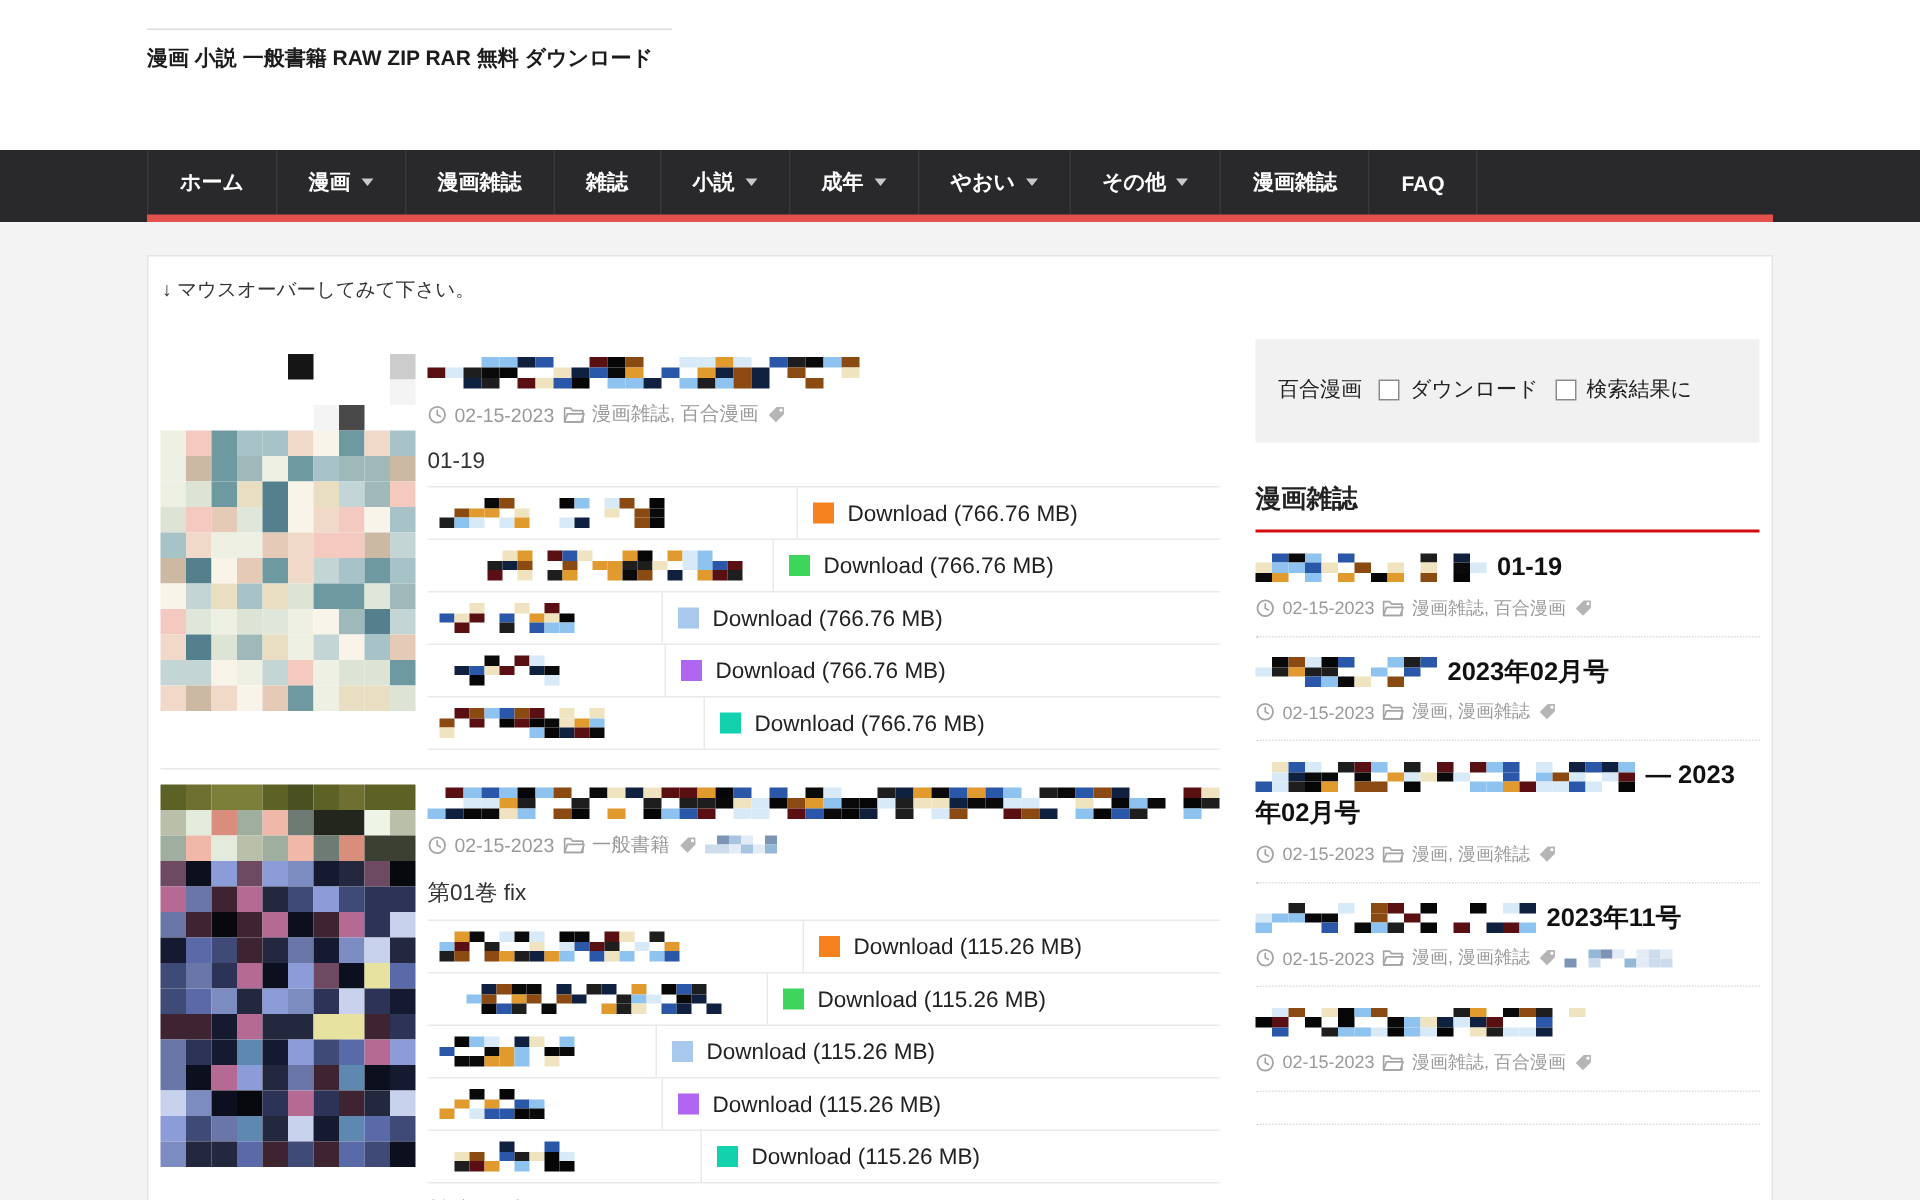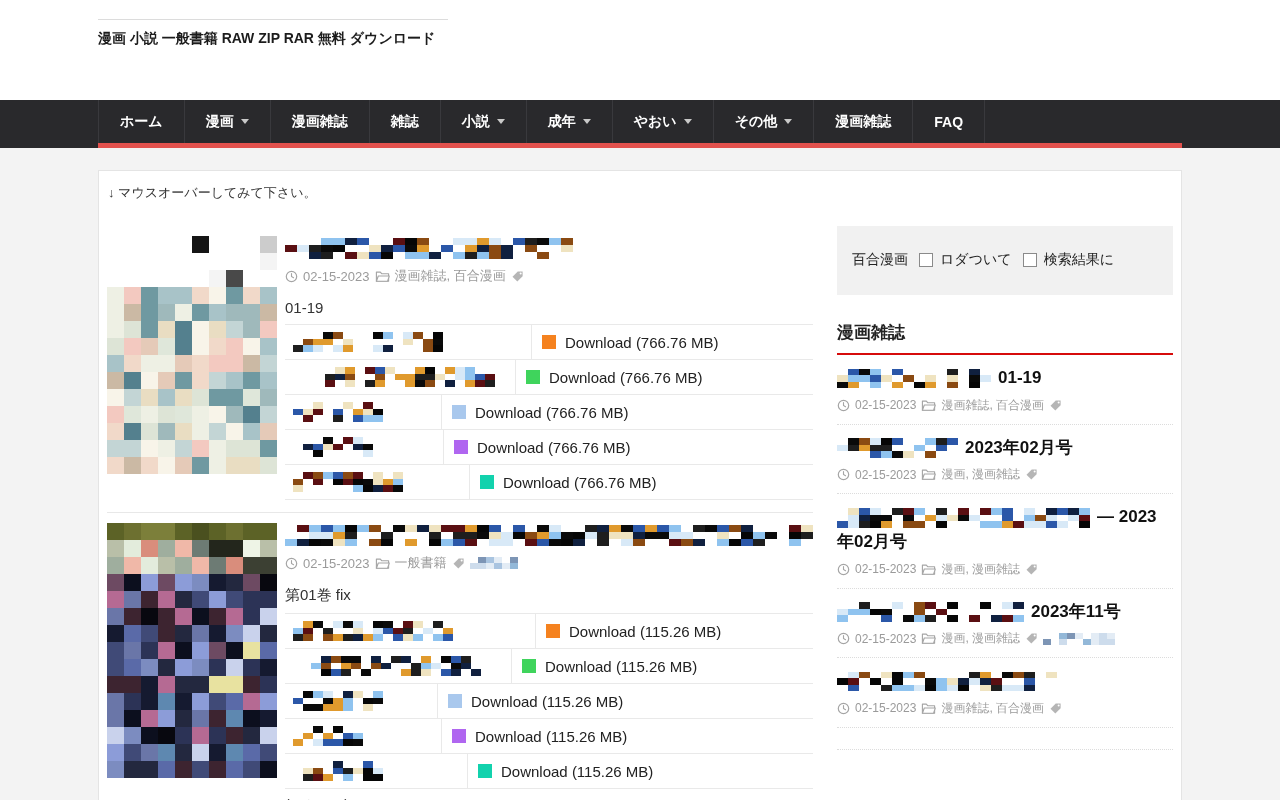--- a/index.html
+++ b/index.html
@@ -269,21 +269,21 @@
               </div>
             </div><div class="more-link">(さらに...)</div></div>
         </div>
       </div>
 
     <div class="sidebar">
       <div class="search-panel">
         <div class="filter-row">
           <span>百合漫画</span>
           <input type="checkbox" class="cbx" style="">
-          <span>ロダついて</span>
+          <span>ダウンロード</span>
           <input type="checkbox" class="cbx" style="">
           <span>検索結果に</span>
         </div>
       </div>
       <div class="side-section-title">漫画雑誌</div>
       <div id="side-items">
           <div class="side-item">
             <div class="side-title"><span class="mosaic" style="width: 154px; height: 19.5px;"><span class="mcell" style="width: 11px; height: 6.5px; background: transparent;"></span><span class="mcell" style="width: 11px; height: 6.5px; background: rgb(43, 87, 168);"></span><span class="mcell" style="width: 11px; height: 6.5px; background: rgb(10, 10, 10);"></span><span class="mcell" style="width: 11px; height: 6.5px; background: rgb(143, 195, 239);"></span><span class="mcell" style="width: 11px; height: 6.5px; background: transparent;"></span><span class="mcell" style="width: 11px; height: 6.5px; background: rgb(43, 87, 168);"></span><span class="mcell" style="width: 11px; height: 6.5px; background: transparent;"></span><span class="mcell" style="width: 11px; height: 6.5px; background: transparent;"></span><span class="mcell" style="width: 11px; height: 6.5px; background: transparent;"></span><span class="mcell" style="width: 11px; height: 6.5px; background: transparent;"></span><span class="mcell" style="width: 11px; height: 6.5px; background: rgb(30, 30, 30);"></span><span class="mcell" style="width: 11px; height: 6.5px; background: transparent;"></span><span class="mcell" style="width: 11px; height: 6.5px; background: rgb(16, 32, 63);"></span><span class="mcell" style="width: 11px; height: 6.5px; background: transparent;"></span><span class="mcell" style="width: 11px; height: 6.5px; background: rgb(239, 227, 192);"></span><span class="mcell" style="width: 11px; height: 6.5px; background: rgb(143, 195, 239);"></span><span class="mcell" style="width: 11px; height: 6.5px; background: rgb(143, 195, 239);"></span><span class="mcell" style="width: 11px; height: 6.5px; background: rgb(43, 87, 168);"></span><span class="mcell" style="width: 11px; height: 6.5px; background: rgb(239, 227, 192);"></span><span class="mcell" style="width: 11px; height: 6.5px; background: transparent;"></span><span class="mcell" style="width: 11px; height: 6.5px; background: rgb(138, 74, 18);"></span><span class="mcell" style="width: 11px; height: 6.5px; background: transparent;"></span><span class="mcell" style="width: 11px; height: 6.5px; background: rgb(239, 227, 192);"></span><span class="mcell" style="width: 11px; height: 6.5px; background: transparent;"></span><span class="mcell" style="width: 11px; height: 6.5px; background: rgb(239, 227, 192);"></span><span class="mcell" style="width: 11px; height: 6.5px; background: transparent;"></span><span class="mcell" style="width: 11px; height: 6.5px; background: rgb(10, 10, 10);"></span><span class="mcell" style="width: 11px; height: 6.5px; background: rgb(216, 233, 247);"></span><span class="mcell" style="width: 11px; height: 6.5px; background: rgb(10, 10, 10);"></span><span class="mcell" style="width: 11px; height: 6.5px; background: rgb(224, 154, 45);"></span><span class="mcell" style="width: 11px; height: 6.5px; background: transparent;"></span><span class="mcell" style="width: 11px; height: 6.5px; background: rgb(143, 195, 239);"></span><span class="mcell" style="width: 11px; height: 6.5px; background: transparent;"></span><span class="mcell" style="width: 11px; height: 6.5px; background: rgb(224, 154, 45);"></span><span class="mcell" style="width: 11px; height: 6.5px; background: transparent;"></span><span class="mcell" style="width: 11px; height: 6.5px; background: rgb(6, 6, 6);"></span><span class="mcell" style="width: 11px; height: 6.5px; background: rgb(224, 154, 45);"></span><span class="mcell" style="width: 11px; height: 6.5px; background: transparent;"></span><span class="mcell" style="width: 11px; height: 6.5px; background: rgb(138, 74, 18);"></span><span class="mcell" style="width: 11px; height: 6.5px; background: transparent;"></span><span class="mcell" style="width: 11px; height: 6.5px; background: rgb(6, 6, 6);"></span><span class="mcell" style="width: 11px; height: 6.5px; background: transparent;"></span></span><span>01-19</span></div>
             <div class="meta side-meta">
               <span class="micon">

